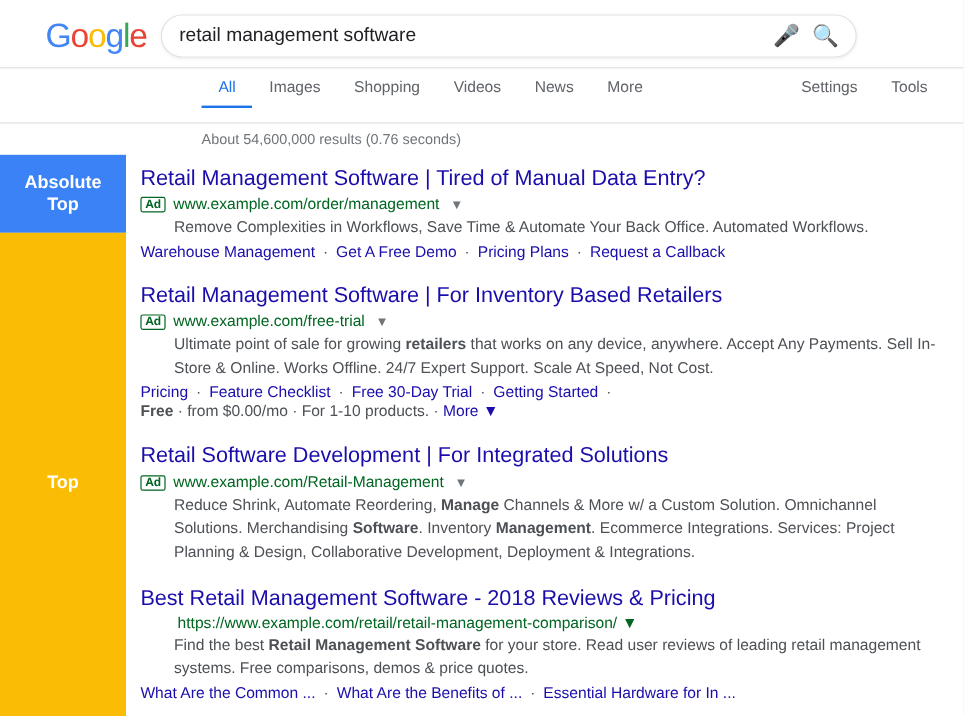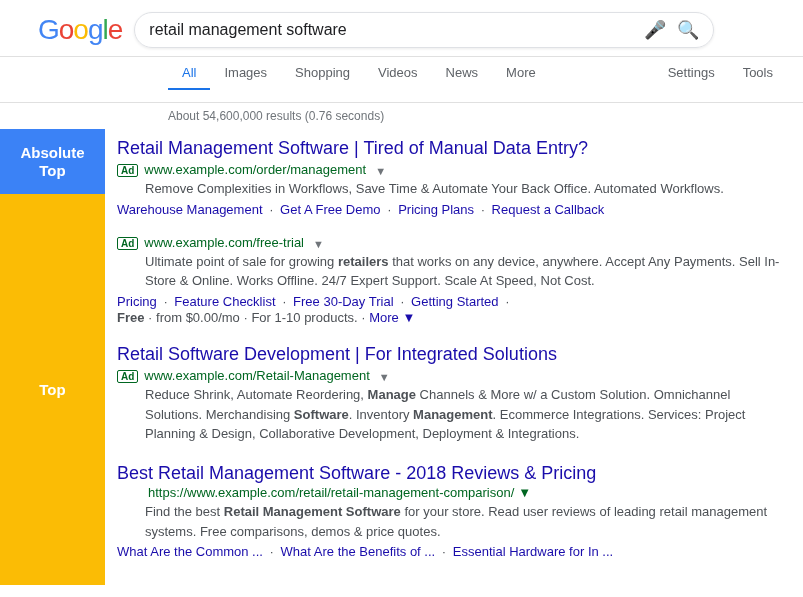--- a/index.html
+++ b/index.html
@@ -291,20 +291,21 @@
           <span class="sitelink-sep">·</span>
           <a>Get A Free Demo</a>
           <span class="sitelink-sep">·</span>
           <a>Pricing Plans</a>
           <span class="sitelink-sep">·</span>
           <a>Request a Callback</a>
         </div>
       </div>
 
       <div class="result-item">
+        <a class="result-title">Retail Management Software | For Inventory Based Retailers</a>
         <div class="ad-badge-line">
           <span class="ad-badge">Ad</span>
           <span class="result-url">www.example.com/free-trial</span>
           <span class="result-url-arrow">▼</span>
         </div>
         <div class="result-desc">Ultimate point of sale for growing <b>retailers</b> that works on any device, anywhere. Accept Any Payments. Sell In-Store &amp; Online. Works Offline. 24/7 Expert Support. Scale At Speed, Not Cost.</div>
         <div class="result-sitelinks">
           <a>Pricing</a>
           <span class="sitelink-sep">·</span>
           <a>Feature Checklist</a>

